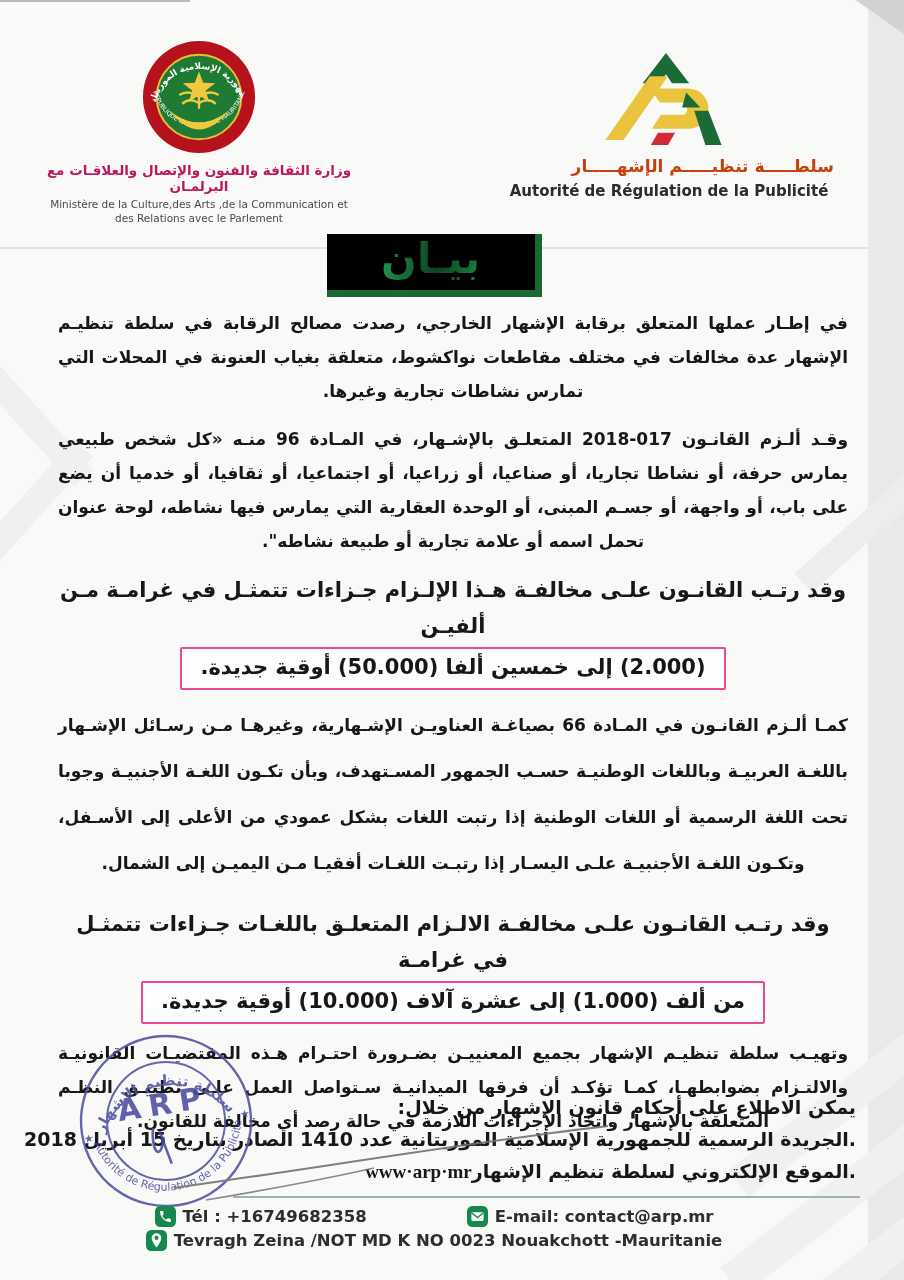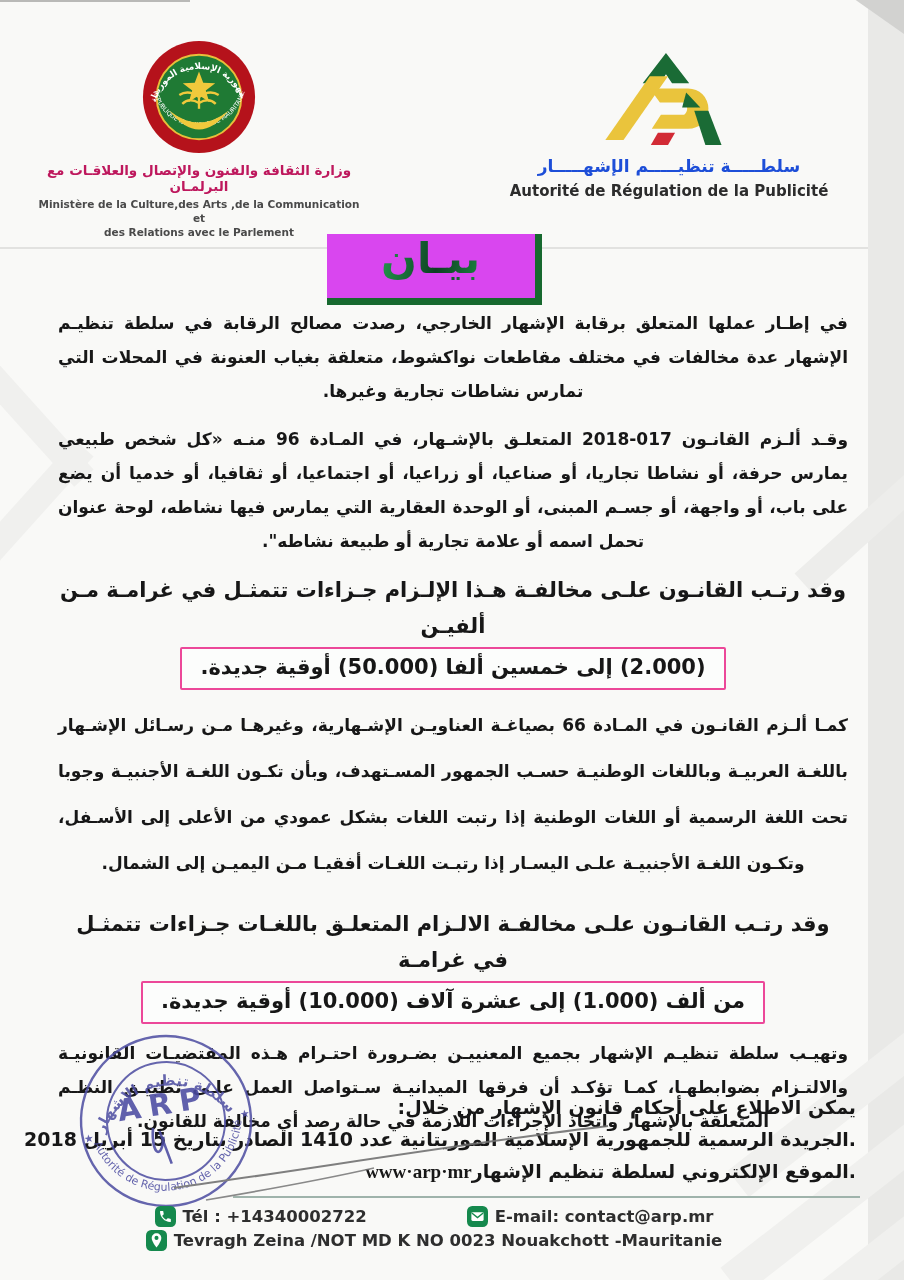--- a/index.html
+++ b/index.html
@@ -16,30 +16,30 @@
   .wm-r1{right:-30px;top:520px;width:150px;height:26px;transform:rotate(-42deg);background:#ededeb;}
   .wm-b1{right:-40px;bottom:150px;width:230px;height:34px;transform:rotate(-38deg);}
   .wm-b2{right:-60px;bottom:60px;width:260px;height:36px;transform:rotate(-38deg);}
   .wm-b3{right:-70px;bottom:-14px;width:240px;height:34px;transform:rotate(-38deg);}
 
   
   .header{position:absolute;left:0;top:38px;width:868px;display:flex;justify-content:space-between;align-items:flex-start;padding:0 34px;box-sizing:border-box;}
   .ministry{width:330px;text-align:center;}
   .ministry .seal{display:block;margin:0 auto 6px;}
   .ministry-ar{font-size:13.5px;font-weight:700;color:#be185d;direction:rtl;}
-  .ministry-fr{font-size:10.5px;color:#4a4a4a;line-height:1.35;margin-top:3px;font-weight:bold;}
+  .ministry-fr{font-size:10.5px;color:#4a4a4a;line-height:1.35;margin-top:3px;}
   .arpblock{width:330px;text-align:center;padding-top:12px;}
-  .arp-ar{font-size:17px;font-weight:700;color:#1d4ed8;direction:rtl;margin-top:6px;letter-spacing:.5px;}
+  .arp-ar{font-size:17px;font-weight:700;color:#c2410c;direction:rtl;margin-top:6px;letter-spacing:.5px;text-align:right;}
   .arp-fr{font-size:15px;color:#2c2c2c;margin-top:6px;font-weight:700;}
 
   
   .title-line{position:absolute;left:0;top:247px;width:868px;height:2px;background:#e2e2e0;}
   .title-wrap{position:absolute;left:0;top:234px;width:868px;text-align:center;}
-  .title-box{display:inline-block;background:#d946ef;border-right:7px solid #17692f;border-bottom:7px solid #17692f;
-             padding:2px 44px 16px;min-width:120px;}
+  .title-box{display:inline-block;background:#000000;border-right:7px solid #17692f;border-bottom:7px solid #17692f;
+             padding:2px 44px 8px;min-width:120px;}
   .title-text{font-size:42px;font-weight:700;color:#157a36;direction:rtl;line-height:1.1;}
   @supports (-webkit-background-clip:text){
     .title-text{background:linear-gradient(100deg,#23984c 10%,#0d3f22 55%,#1d8a42 95%);
                 -webkit-background-clip:text;background-clip:text;color:transparent;}
   }
 
   
   .doc-body{position:absolute;left:58px;top:306px;width:790px;}
   .para{direction:rtl;text-align:justify;text-align-last:center;font-weight:700;
         font-size:17px;line-height:34px;margin:0 0 14px;}
@@ -180,21 +180,21 @@
   </svg>
 
   <div class="footer-sep"></div>
   <div class="footer">
     <div class="frow">
       <span class="fitem">
         <svg class="ficon" viewBox="0 0 24 24">
           <rect width="24" height="24" rx="6" fill="#15894d"></rect>
           <path transform="translate(3.6,3.6) scale(0.7)" fill="#ffffff" d="M6.6 10.8c1.4 2.7 3.7 5 6.4 6.4l2.1-2.1c.3-.3.7-.4 1-.2 1.1.4 2.3.6 3.6.6.6 0 1 .4 1 1V20c0 .6-.4 1-1 1C10.6 21 3 13.4 3 4c0-.6.4-1 1-1h3.5c.6 0 1 .4 1 1 0 1.2.2 2.4.6 3.6.1.3 0 .7-.2 1l-2.3 2.2z"></path>
         </svg>
-        <span>Tél : +14340002722</span>
+        <span>Tél : +16749682358</span>
       </span>
       <span class="fitem">
         <svg class="ficon" viewBox="0 0 24 24">
           <rect width="24" height="24" rx="6" fill="#15894d"></rect>
           <rect x="5" y="7" width="14" height="10" rx="1.5" fill="#ffffff"></rect>
           <polyline points="5.5,8 12,13.2 18.5,8" fill="none" stroke="#15894d" stroke-width="1.6"></polyline>
         </svg>
         <span>E-mail: contact@arp.mr</span>
       </span>
     </div>

